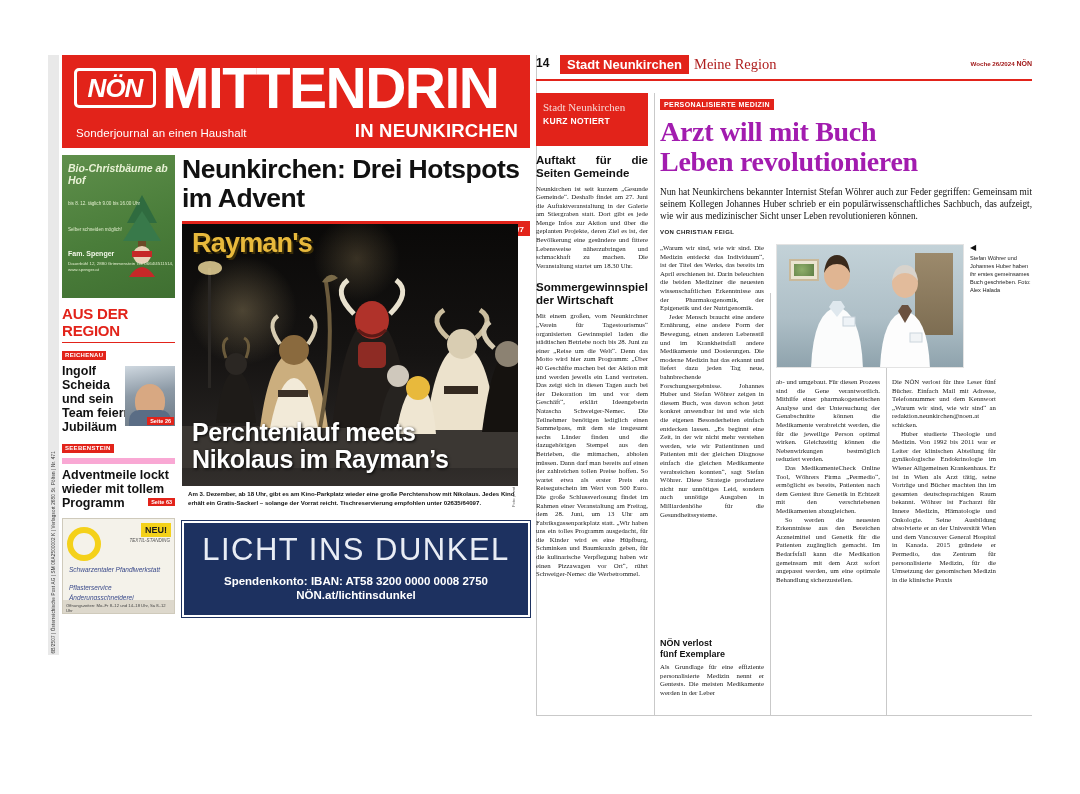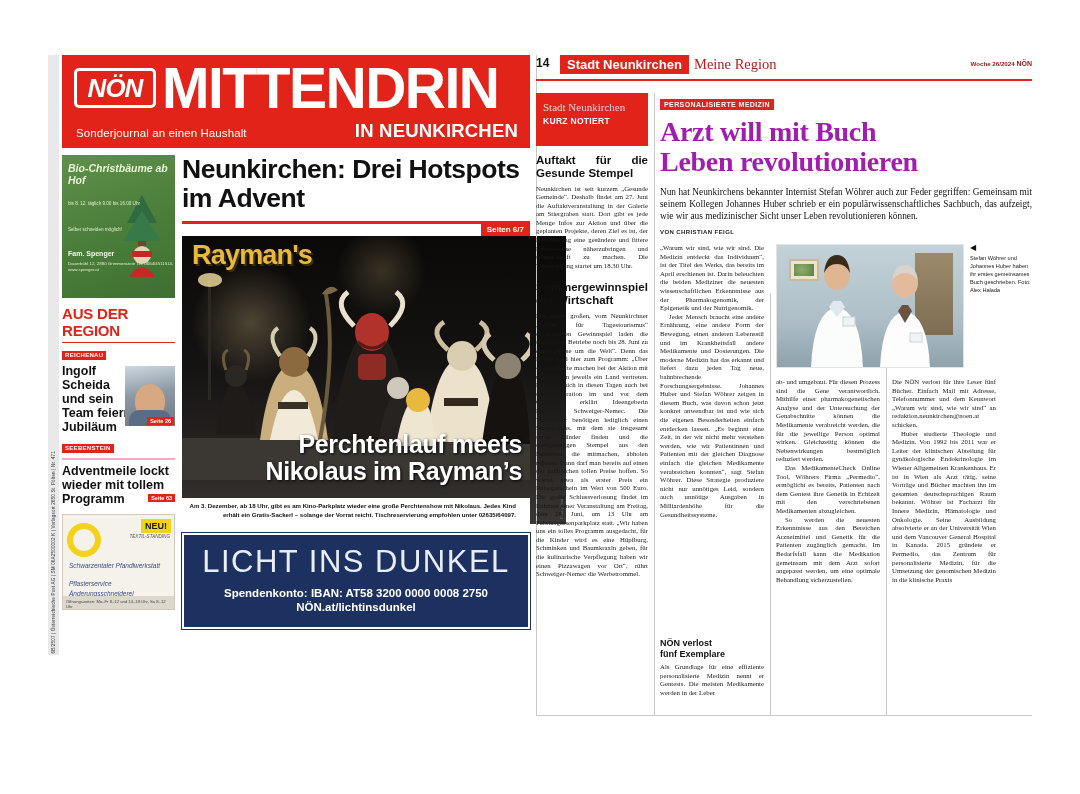--- a/index.html
+++ b/index.html
@@ -104,21 +104,21 @@
     background:#d8a882;
   }
   .face:after{
     content:""; position:absolute; left:-6px; top:26px; width:42px; height:22px;
     background:#5a6d85; border-radius:10px 10px 0 0;
   }
   .pagref {
     position:absolute; right:1px; bottom:1px; background:#e2231a; color:#fff;
     font-size:5.5px; font-weight:bold; padding:1px 3px;
   }
-  .rail-teaser2 { margin-top:4px; border-top:2px solid #f9a8d4; padding-top:4px; }
+  .rail-teaser2 { margin-top:4px; border-top:6px solid #f9a8d4; padding-top:4px; }
   .rail-teaser2 .txt { font-weight:bold; font-size:12.5px; line-height:14px; color:#111; }
   .pagref2 { display:inline-block; background:#e2231a; color:#fff;
      font-size:5.5px; font-weight:bold; padding:1px 3px; float:right; margin-top:-12px;}
 
   .rail-ad2 {
     position:relative; margin-top:8px; width:113px; height:96px;
     background:#f4f2ea; border:1px solid #cfcabb; overflow:hidden;
   }
   .rail-ad2 .circ {
     position:absolute; left:4px; top:8px; width:34px; height:34px;
@@ -148,22 +148,22 @@
     font-weight:bold; font-size:26.5px; line-height:29px; color:#111;
     letter-spacing:-.5px;
   }
   .lead-rule { height:2.5px; background:#e2231a; margin-top:8px; position:relative; }
   .lead-rule .seiten {
     position:absolute; right:0; top:2px; background:#e2231a; color:#fff;
     font-weight:bold; font-size:8px; padding:2px 6px;
   }
 
   .photo-block {
-    position:relative; margin-top:12px; width:384px; height:288px;
-    background:#0d0c0c; overflow:hidden;text-align:right;
+    position:relative; margin-top:0; width:336px; height:288px;
+    background:#0d0c0c; overflow:hidden;
   }
   .photo-night {
     position:absolute; inset:0;
     background:
       radial-gradient(circle at 18% 30%, rgba(255,225,160,.25), transparent 16%),
       radial-gradient(circle at 52% 12%, rgba(255,220,150,.18), transparent 14%),
       linear-gradient(180deg,#0a0908 0%, #151312 45%, #262321 75%, #3a3633 100%);
   }
   .ph-brand {
     position:absolute; left:10px; top:4px;
@@ -473,21 +473,21 @@
       <div class="vrule" style="left:234px; top:200px; height:422px;"></div>
       <div class="vrule" style="left:350px; top:200px; height:422px;"></div>
 
       <div class="kurz-box">
         <div class="l1">Stadt Neunkirchen</div>
         <div class="l2">KURZ NOTIERT</div>
       </div>
 
       <div class="sidecol col">
         <div class="blk">
-          <div class="subhead">Auftakt für die Gesunde Stempel</div>
+          <div class="subhead">Auftakt für die Seiten Gemeinde</div>
           <p class="first">Neunkirchen ist seit kurzem „Gesunde Gemeinde“. Deshalb findet am 27. Juni die Auftaktveranstaltung in der Galerie am Stiergraben statt. Dort gibt es jede Menge Infos zur Aktion und über die geplanten Projekte, deren Ziel es ist, der Bevölkerung eine gesündere und fittere Lebensweise näherzubringen und schmackhaft zu machen. Die Veranstaltung startet um 18.30 Uhr.</p>
         </div>
         <div class="blk">
           <div class="subhead">Sommergewinnspiel der Wirtschaft</div>
           <p class="first">Mit einem großen, vom Neunkirchner „Verein für Tagestourismus“ organisierten Gewinnspiel laden die städtischen Betriebe noch bis 28. Juni zu einer „Reise um die Welt“. Denn das Motto wird hier zum Programm: „Über 40 Geschäfte machen bei der Aktion mit und werden jeweils ein Land vertreten. Das zeigt sich in diesen Tagen auch bei der Dekoration im und vor dem Geschäft“, erklärt Ideengeberin Natascha Schweiger-Nemec. Die Teilnehmer benötigen lediglich einen Sammelpass, mit dem sie insgesamt sechs Länder finden und die dazugehörigen Stempel aus den Betrieben, die mitmachen, abholen müssen. Dann darf man bereits auf einen der zahlreichen tollen Preise hoffen. So wartet etwa als erster Preis ein Reisegutschein im Wert von 500 Euro. Die große Schlussverlosung findet im Rahmen einer Veranstaltung am Freitag, dem 28. Juni, um 13 Uhr am Fabriksgassenparkplatz statt. „Wir haben uns ein tolles Programm ausgedacht, für die Kinder wird es eine Hüpfburg, Schminken und Baumkraxln geben, für die kulinarische Verpflegung haben wir einen Pizzawagen vor Ort“, rührt Schweiger-Nemec die Werbetrommel.</p>
         </div>
       </div>
 
       <div class="mainart">
         <div class="art-kicker">PERSONALISIERTE MEDIZIN</div>

